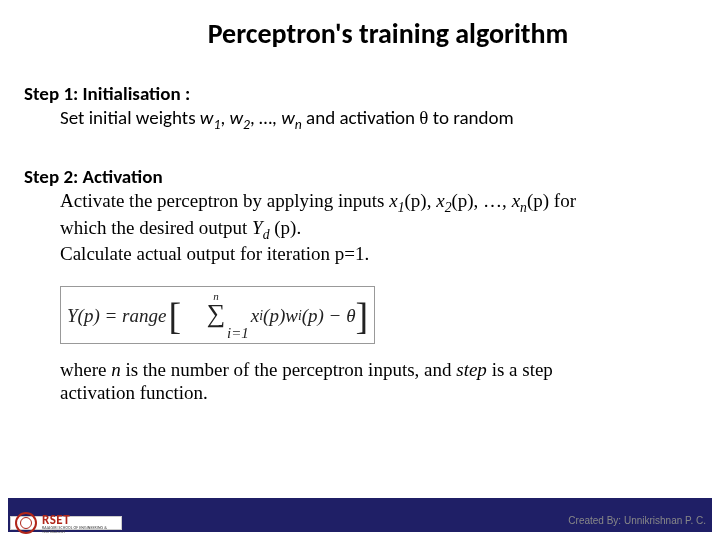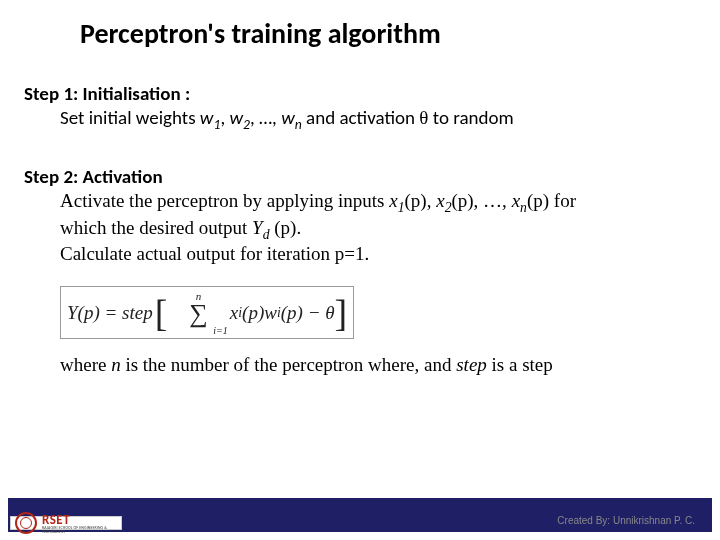--- a/index.html
+++ b/index.html
@@ -14,20 +14,21 @@
   .slide {
     width: 100%;
     height: 100%;
     padding: 18px 24px 0 24px;
     position: relative;
   }
   .title {
     font-size: 28px;
     font-weight: 700;
     color: #000;
+    text-align: center;
     line-height: 1.15;
     margin-bottom: 14px;
     padding-left: 56px;
   }
   .step-heading {
     font-size: 19px;
     font-weight: 700;
     color: #000;
     line-height: 1.25;
     margin-top: 32px;
@@ -61,21 +62,21 @@
   .sigma-block {
     display: inline-flex;
     flex-direction: column;
     align-items: center;
     margin: 0 2px;
     font-family: "Times New Roman", serif;
     line-height: 1;
   }
   .sigma-top { font-size: 11px; font-style: italic; }
   .sigma-sym { font-size: 26px; line-height: 0.9; }
-  .sigma-bot { font-size: 10px; font-style: italic; padding-left: 44px; }
+  .sigma-bot { font-size: 15px; font-style: italic; padding-left: 44px; }
   .bigbracket {
     font-size: 38px;
     line-height: 0.8;
     font-family: "Times New Roman", serif;
   }
   .footer-bar {
     position: absolute;
     left: 8px;
     bottom: 8px;
     width: 704px;
@@ -125,21 +126,21 @@
     color: #b0261a;
     letter-spacing: 0.5px;
   }
   .logo-sub {
     font-size: 4px;
     color: #444;
     letter-spacing: 0.1px;
   }
   .credit {
     position: absolute;
-    right: 25px;
+    right: 14px;
     bottom: 14px;
     font-size: 10px;
     color: #888;
     z-index: 3;
     font-family: Arial, sans-serif;
   }
   .tserif { font-family: "Times New Roman", serif; }
 </style>
 </head>
 <body>
@@ -156,39 +157,40 @@
   <div class="step-heading">Step 2: Activation</div>
   <div class="step-body">
     <span class="tserif">Activate the perceptron by applying inputs </span><span class="italic tserif">x</span><span class="sub tserif">1</span><span class="tserif">(p), </span><span class="italic tserif">x</span><span class="sub tserif">2</span><span class="tserif">(p), …, </span><span class="italic tserif">x</span><span class="sub tserif">n</span><span class="tserif">(p) </span><span class="tserif">for</span><br>
     <span class="tserif">which the desired output </span><span class="italic tserif">Y</span><span class="sub tserif">d</span><span class="tserif"> (p).</span><br>
     <span class="tserif">Calculate actual output for iteration p=1.</span>
   </div>
 
   <div class="formula-wrap">
     <div class="formula-box">
       <div class="formula">
-        <span class="italic" style="margin-right:2px">Y(p) = step</span>
+        <span class="italic" style="margin-right:2px">Y(p) = range</span>
         <span class="bigbracket">[</span>
         <span class="sigma-block">
           <span class="sigma-top">n</span>
           <span class="sigma-sym">∑</span>
           <span class="sigma-bot">i=1</span>
         </span>
         <span class="italic">x</span>
           <span class="sub">i</span>
           <span class="italic">(p)w</span>
           <span class="sub">i</span>
           <span class="italic">(p) − θ</span>
         <span class="bigbracket">]</span>
       </div>
     </div>
   </div>
 
   <div class="step-body tserif" style="margin-bottom:0">
-    <span>where </span><span class="italic">n</span><span> is the number of the perceptron where, and </span><span class="italic">step</span><span> is a step</span><br>
+    <span>where </span><span class="italic">n</span><span> is the number of the perceptron inputs, and </span><span class="italic">step</span><span> is a step</span><br>
+    <span>activation function.</span>
   </div>
 
   <div class="footer-bar"></div>
 
   <div class="logo-box">
     <div class="logo-circle"></div>
     <div class="logo-text">
       <span class="logo-main">RSET</span>
       <span class="logo-sub">RAJAGIRI SCHOOL OF ENGINEERING &amp; TECHNOLOGY</span>
     </div>

